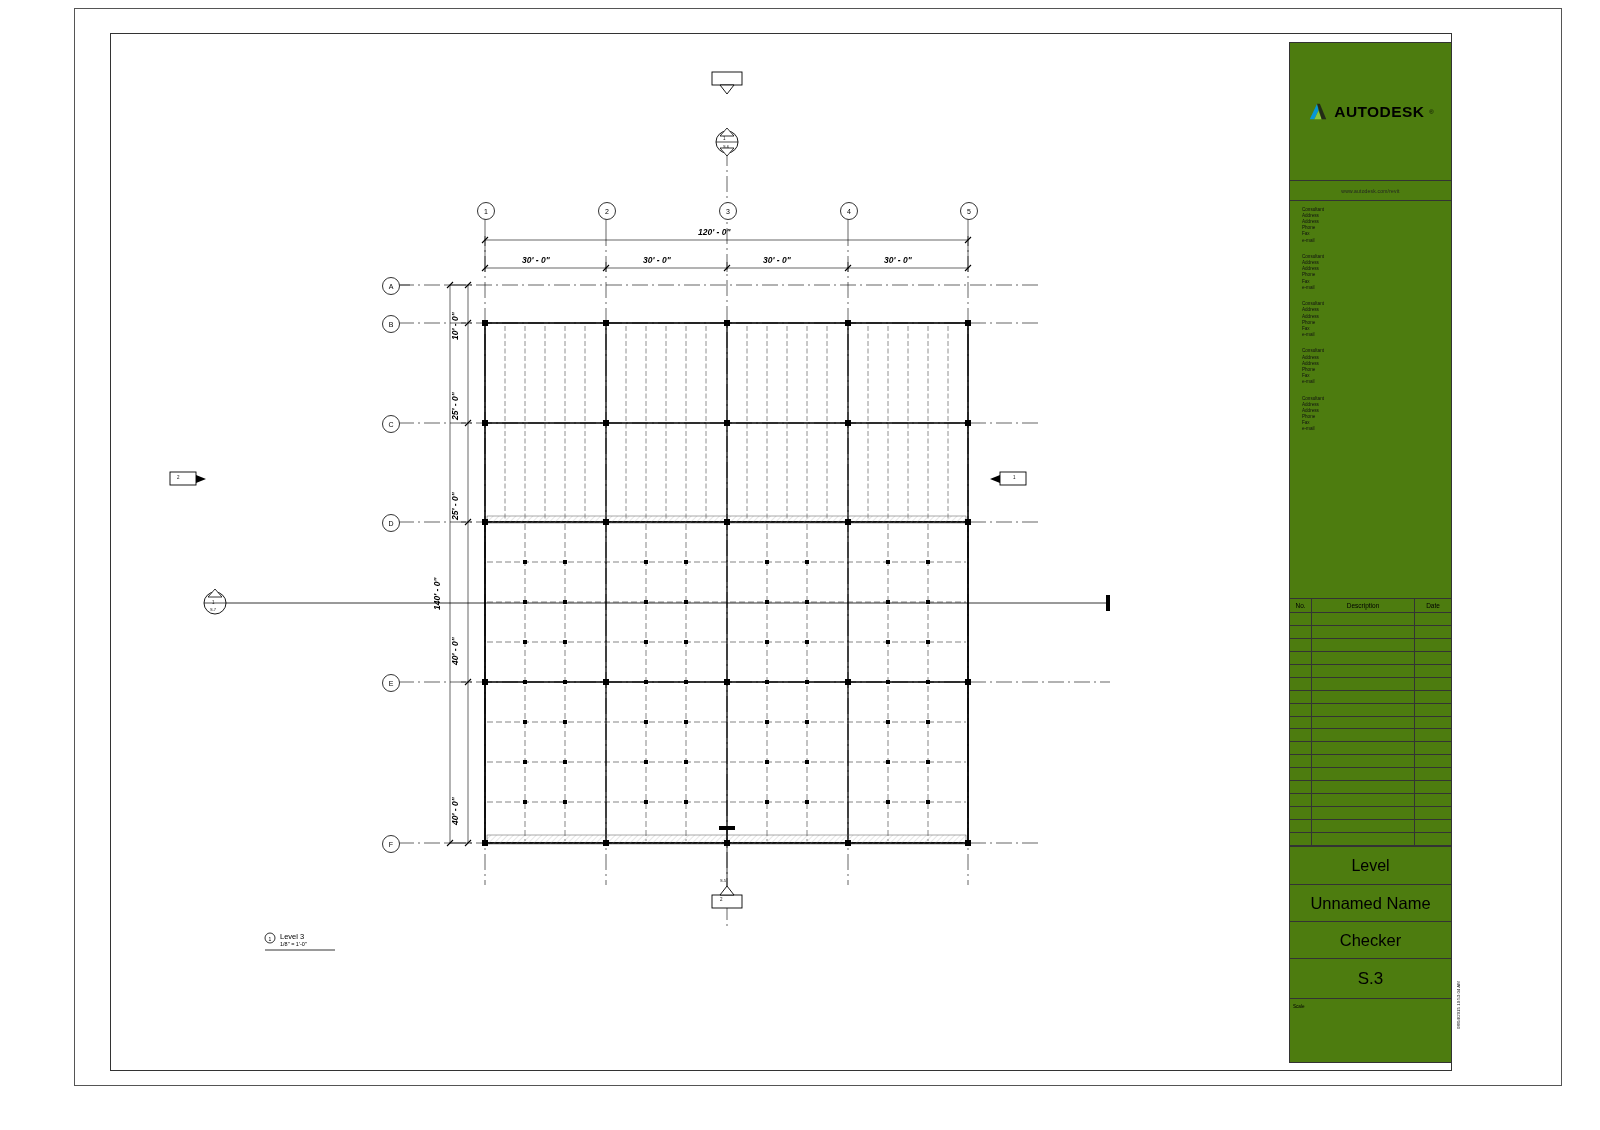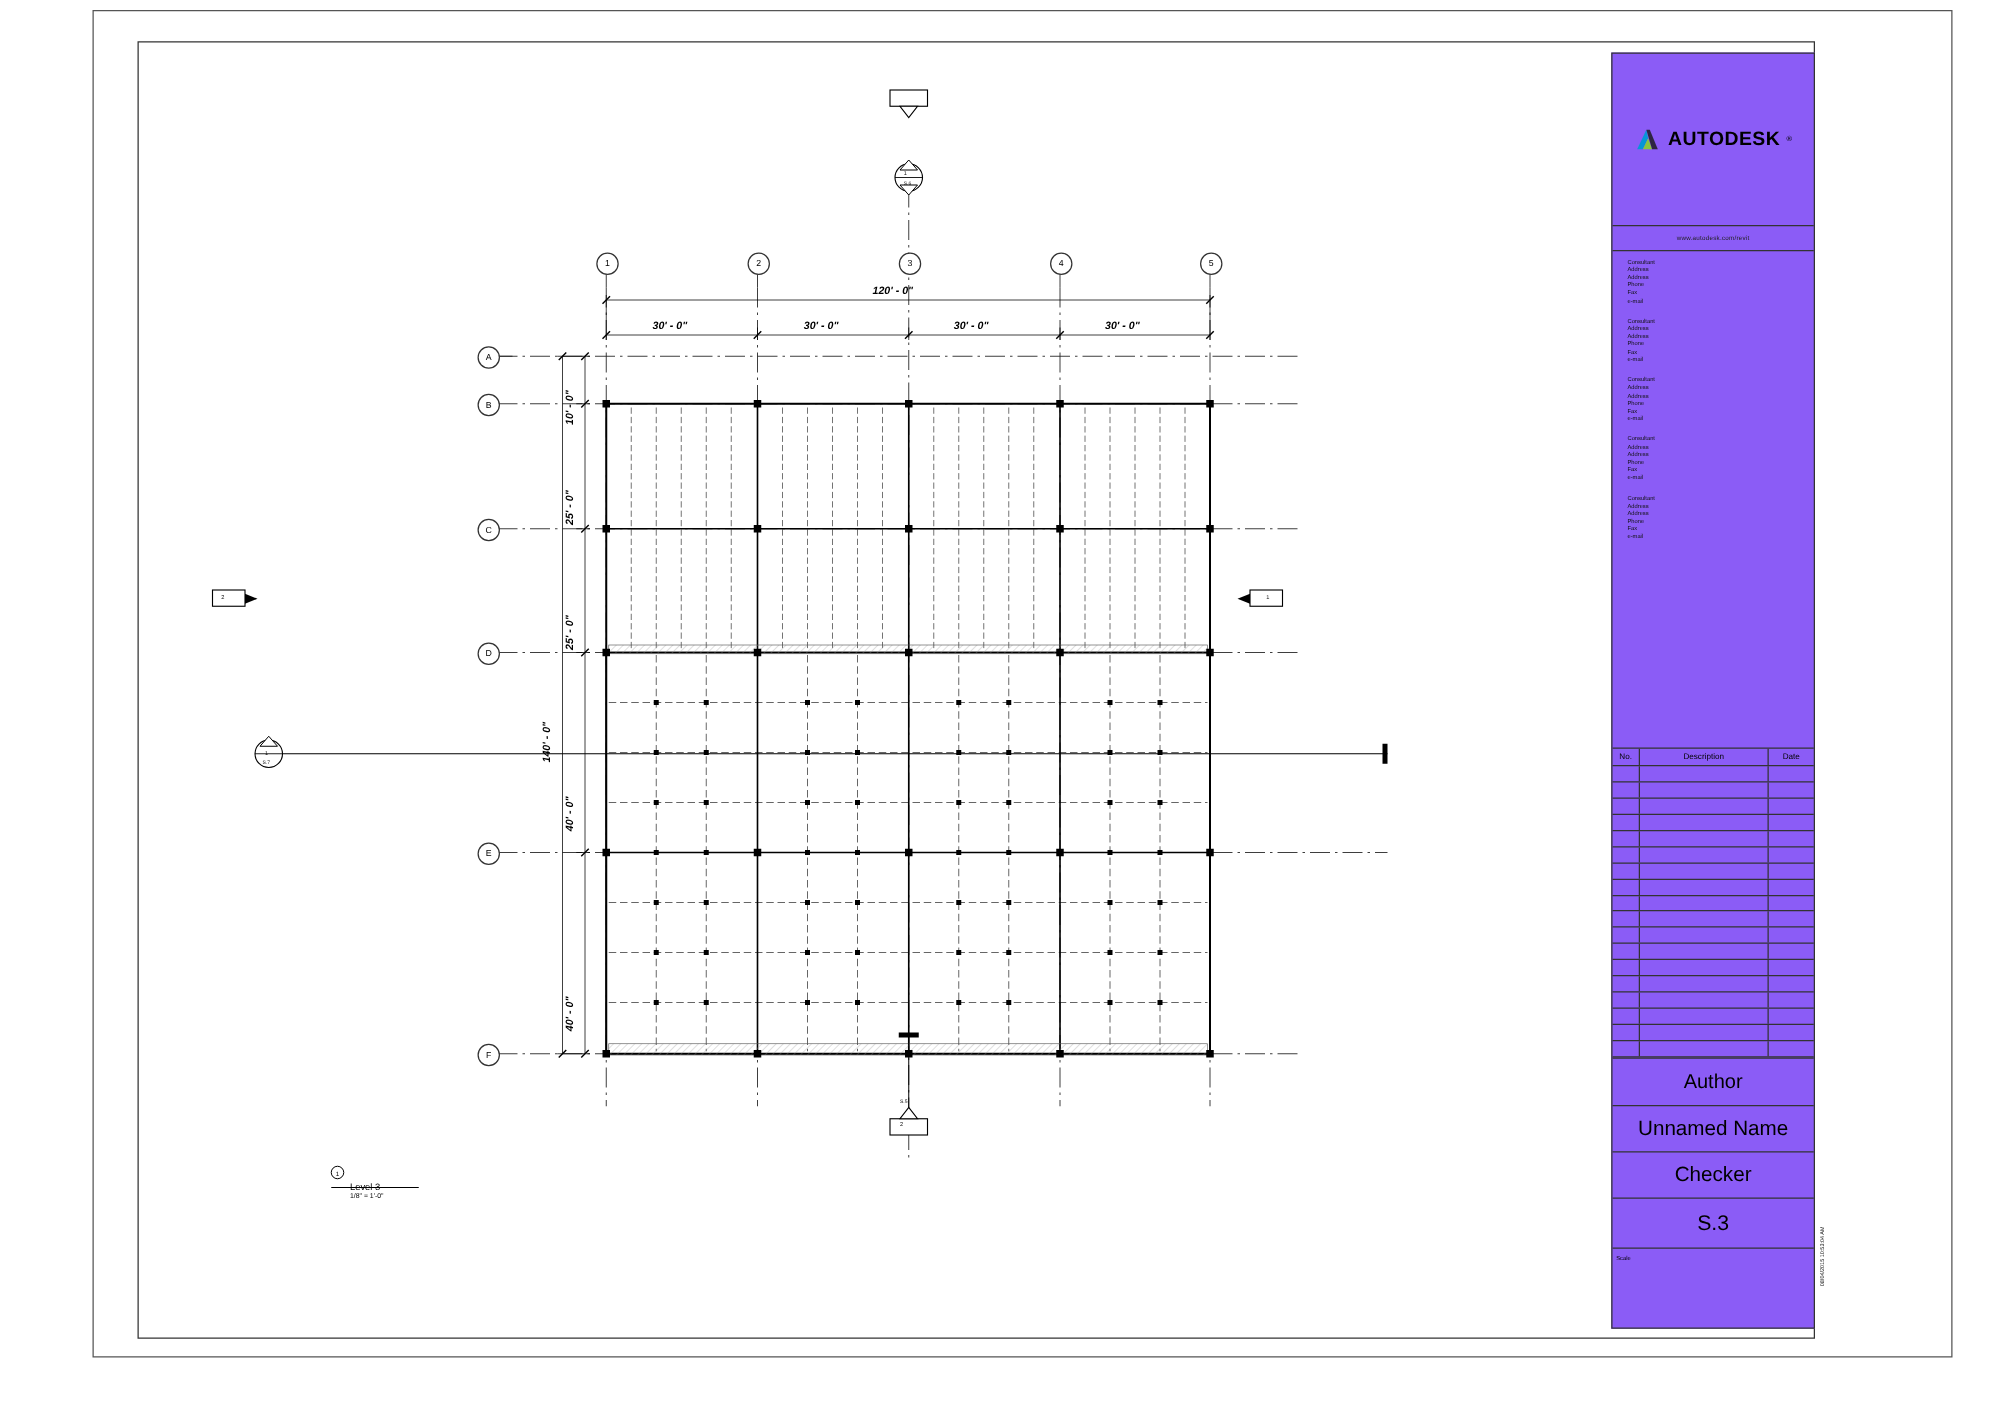--- a/index.html
+++ b/index.html
@@ -42,21 +42,21 @@
 
   
   .titleblock {
     position: absolute;
     left: 1289px;
     top: 42px;
     width: 163px;
     height: 1021px;
     border: 1px solid #333;
     box-sizing: border-box;
-    background: #8b5cf6;
+    background: #4d7c0f;
   }
   .tb-section {
     border-bottom: 1px solid #333;
     box-sizing: border-box;
   }
   .tb-logo {
     height: 138px;
     display: flex;
     align-items: center;
     justify-content: center;
@@ -569,21 +569,21 @@
     <div class="small-label" style="left:603px; top:104px; font-size:4px;">S.6</div>
 
     <div class="small-label" style="left:92px; top:560px; font-size:4.5px;">1</div>
     <div class="small-label" style="left:90px; top:567px; font-size:4px;">S.7</div>
 
     <div class="small-label" style="left:57px; top:435px; font-size:4.5px;">2</div>
     <div class="small-label" style="left:893px; top:435px; font-size:4.5px;">1</div>
     <div class="small-label" style="left:600px; top:857px; font-size:4.5px;">2</div>
     <div class="small-label" style="left:600px; top:838px; font-size:4px;">S.5</div>
 
-    <div class="viewtitle" style="left:160px; top:892px;margin-top:13px;">
+    <div class="viewtitle" style="left:160px; top:892px;">
       <div class="vt-name">Level 3</div>
       <div class="vt-scale">1/8" = 1'-0"</div>
     </div>
   </div>
 
   <div class="titleblock">
 
     <div class="tb-section tb-logo">
       <div class="logo-wrap">
         <svg class="logo-mark" viewBox="0 0 24 24">
@@ -734,21 +734,21 @@
             <div class="rev-date"></div>
           </div>
         <div class="rev-row">
             <div class="rev-no"></div>
             <div class="rev-desc"></div>
             <div class="rev-date"></div>
           </div>
       </div>
     </div>
 
-    <div class="tb-section tb-owner">Author</div>
+    <div class="tb-section tb-owner">Level</div>
     <div class="tb-section tb-project">Unnamed Name</div>
     <div class="tb-section tb-sheetname">Checker</div>
 
 
     <div class="tb-number">S.3</div>
     <div class="tb-scale">Scale</div>
 
     <div class="tb-side">08/04/2015  10:53:04 AM</div>
   </div>
 

